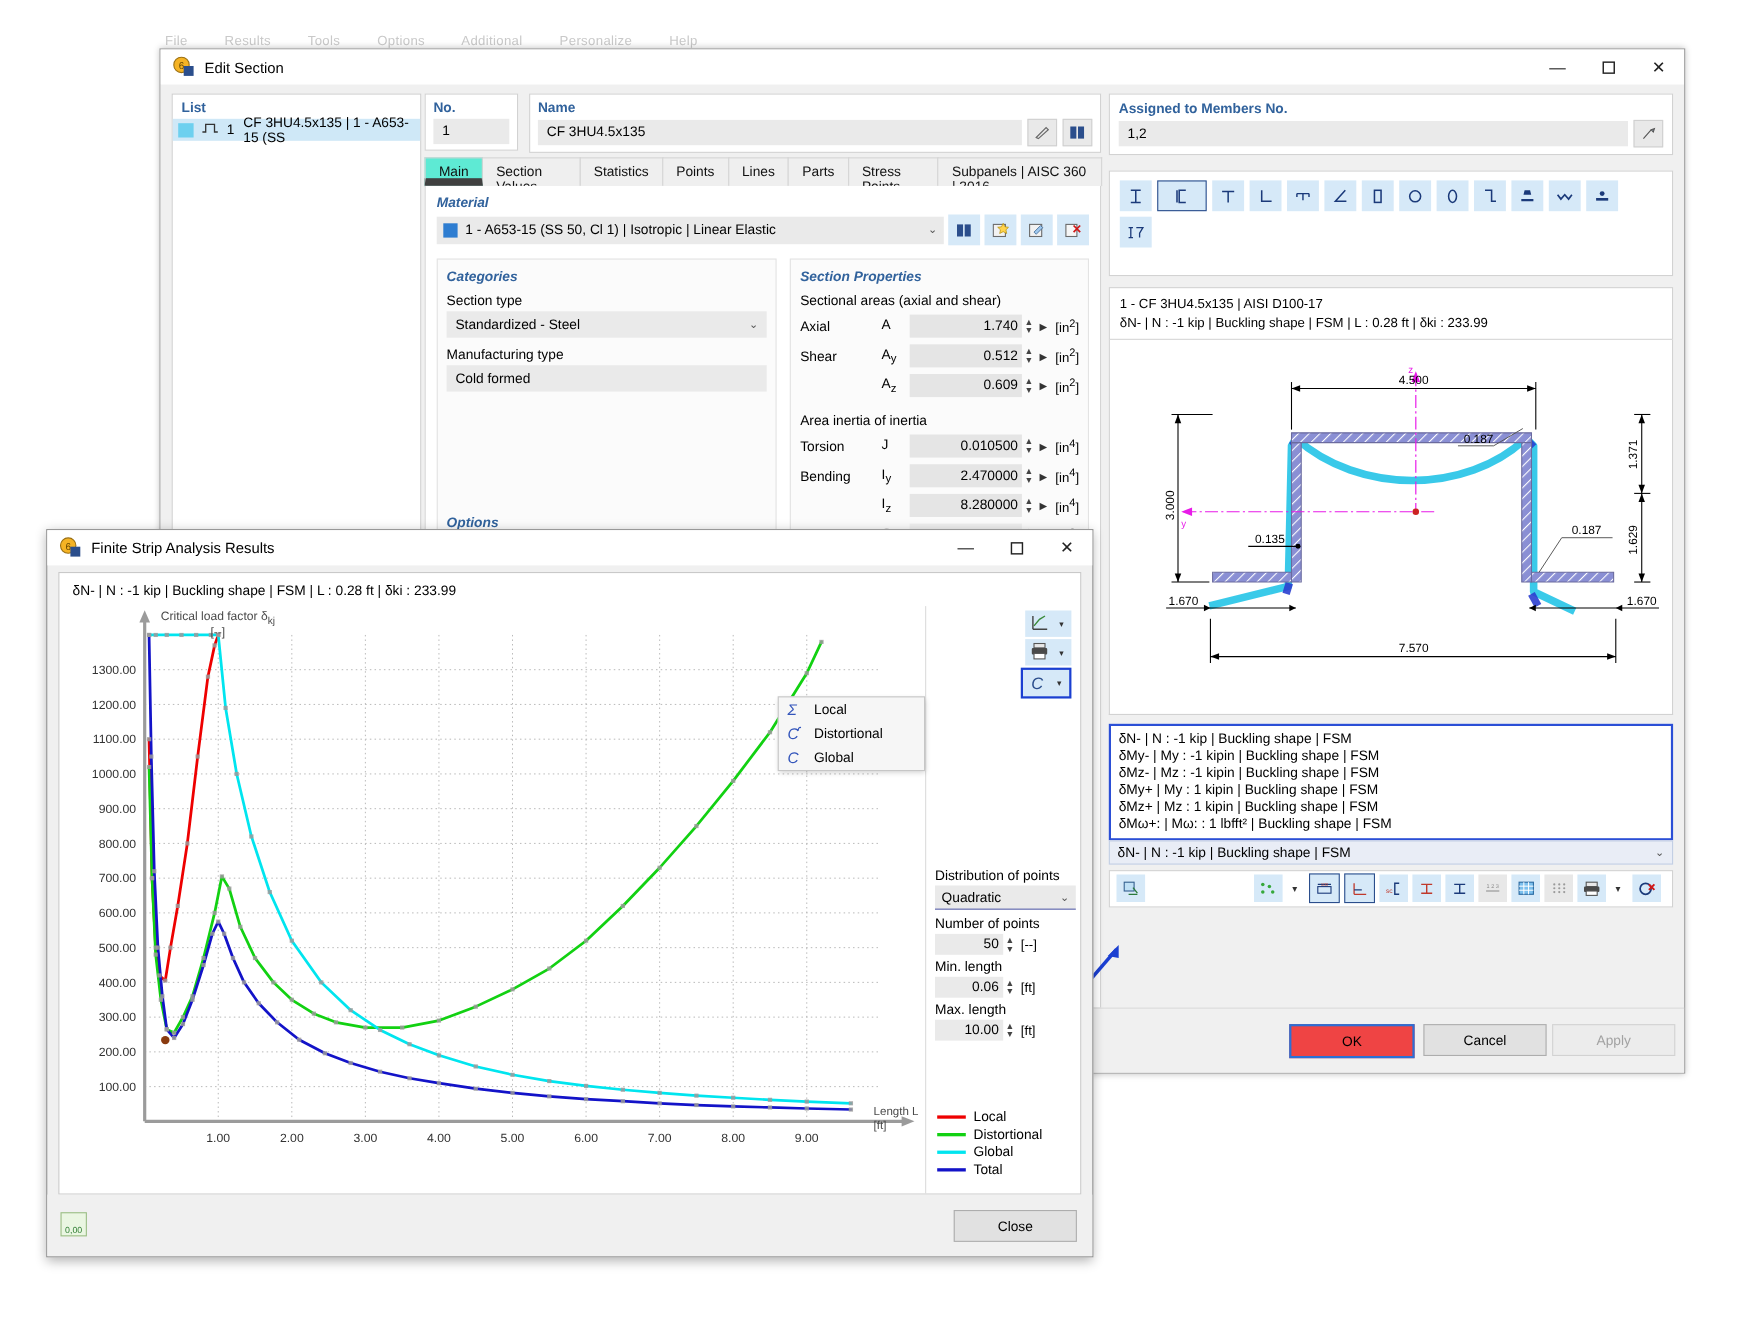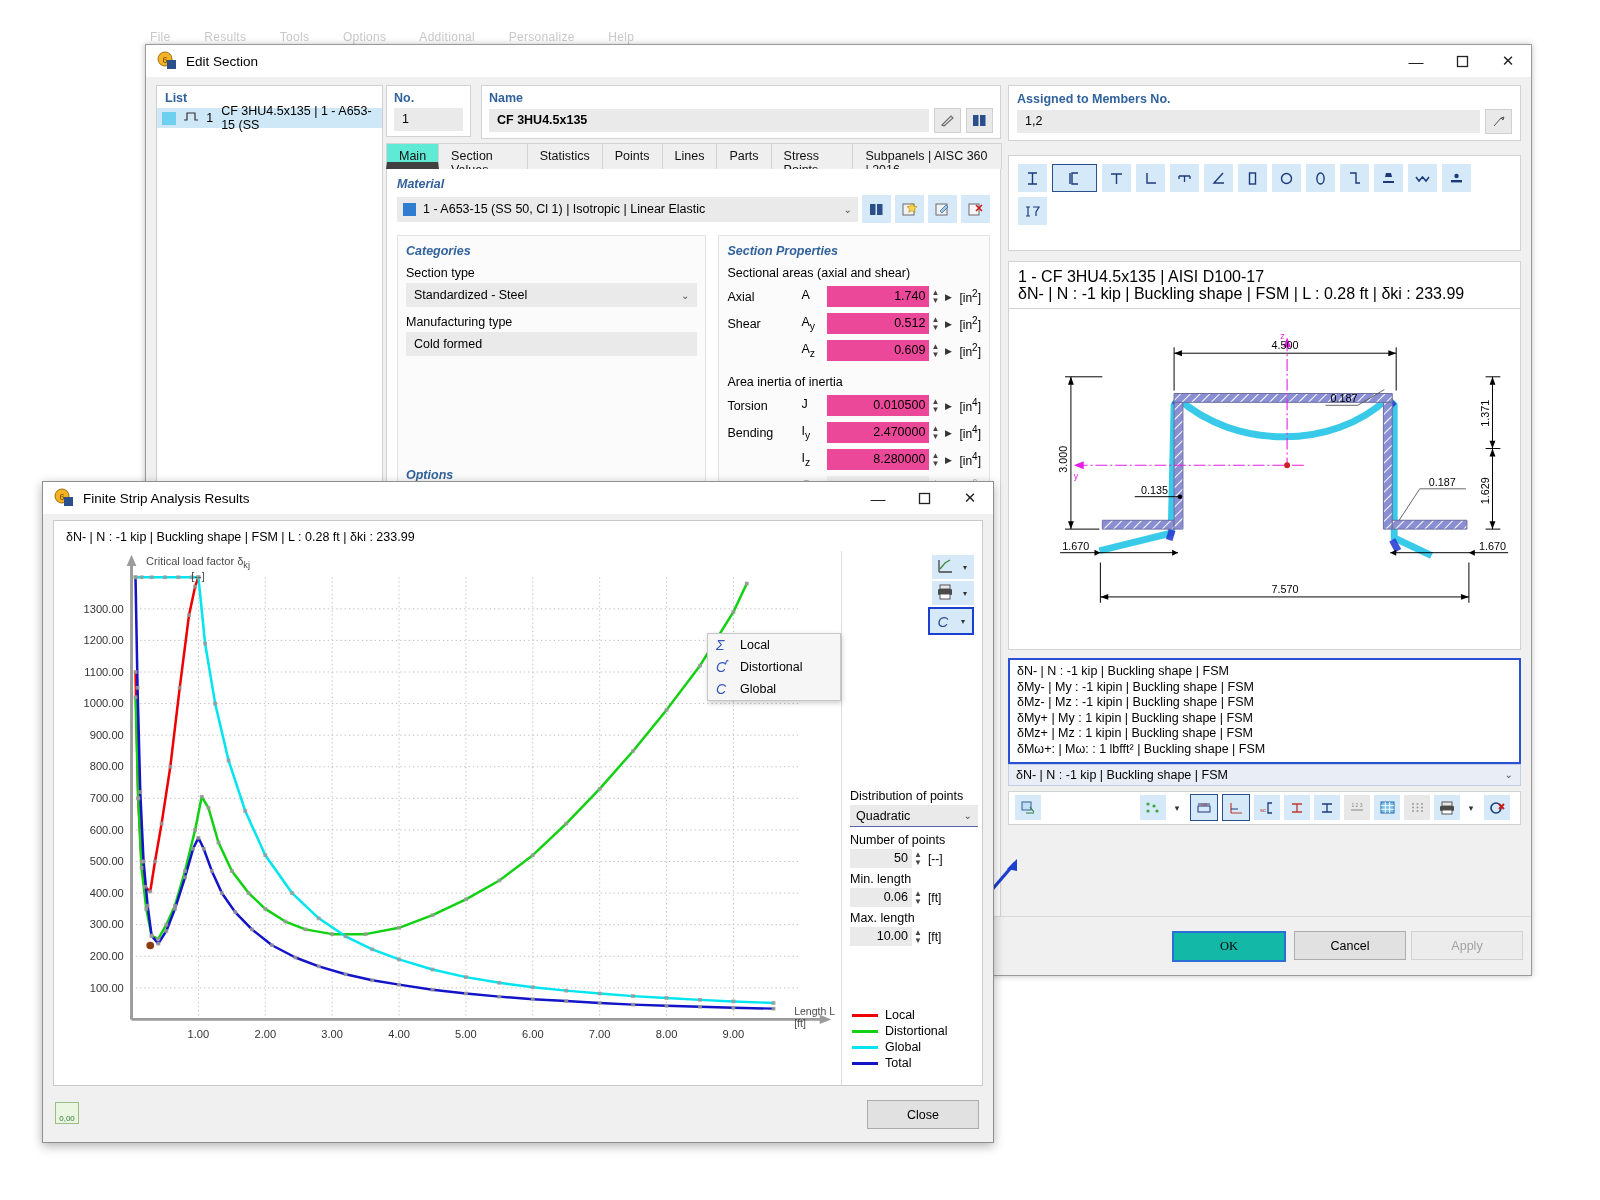--- a/index.html
+++ b/index.html
@@ -64,58 +64,58 @@
   .col-r{flex:1;margin-left:12px;background:#fbfbfb;border:1px solid #e3e3e3;padding:8px;box-sizing:border-box;}
   .sec-title{color:#31629c;font-weight:bold;font-size:12.5px;margin-bottom:8px;font-style:italic;}
   .sub-title{font-size:12.5px;margin:4px 0 6px 0;}
   .lbl{font-size:12.5px;margin:8px 0 3px 0;}
   .sel{background:#eaeaea;height:24px;display:flex;align-items:center;padding:0 8px;font-size:12.5px;}
   .ro{background:#eaeaea;height:24px;display:flex;align-items:center;padding:0 8px;font-size:12.5px;}
 
   .prow{display:flex;align-items:center;margin-bottom:6px;font-size:12.5px;}
   .pname{width:74px;}
   .psym{width:26px;font-style:normal;}
-  .pval{width:98px;background:#ec4899;height:21px;line-height:21px;text-align:right;padding-right:4px;font-size:12.5px;}
+  .pval{width:98px;background:#e5e5e5;height:21px;line-height:21px;text-align:right;padding-right:4px;font-size:12.5px;}
   .spin{width:12px;text-align:center;color:#444;font-size:8px;line-height:8px;}
   .arr{width:14px;text-align:center;color:#333;font-size:9px;}
   .unit{margin-left:4px;font-size:12px;}
   .dim{color:#b0b0b0;}
   .pval.dim{background:#efefef;}
 
   
   .right-col{position:absolute;left:862px;top:8px;right:10px;bottom:58px;}
   .asg-box{background:#fff;border:1px solid #d2d2d2;padding:6px 8px;}
   .asg-inp{display:flex;align-items:center;}
   .asg-inp .inp{flex:1;}
   .icon-btn-sm{width:25px;height:23px;margin-left:5px;background:#e9e9e9;border:1px solid #d0d0d0;
       display:flex;align-items:center;justify-content:center;}
 
   .shape-panel{margin-top:14px;background:#fff;border:1px solid #d2d2d2;padding:8px 9px;min-height:78px;}
   .shape-row{display:flex;flex-wrap:wrap;gap:5px;}
   .shape-btn{width:27px;height:26px;background:#d6e9f8;display:flex;align-items:center;justify-content:center;
       color:#1b3a7a;font-size:15px;border:1px solid transparent;}
   .shape-btn.sel{border:1px solid #2b4e8c;}
 
-  .caption{margin-top:10px;background:#fff;border:1px solid #d2d2d2;padding:6px 9px;font-size:16px;line-height:17px;}
+  .caption{margin-top:10px;background:#fff;border:1px solid #d2d2d2;padding:6px 9px;font-size:12px;line-height:17px;}
 
   .draw-area{margin-top:0;background:#fff;border:1px solid #d2d2d2;border-top:none;height:340px;position:relative;overflow:hidden;}
 
   .result-list{margin-top:8px;border:2px solid #2b4fd6;background:#fff;padding:4px 7px;font-size:12.5px;line-height:15.6px;}
   .result-sel{border:1px solid #c3cfe4;background:#e9edf6;padding:3px 7px;font-size:12.5px;display:flex;align-items:center;}
   .result-sel .caret{margin-left:auto;}
 
   .btm-toolbar{margin-top:5px;background:#fff;border:1px solid #d2d2d2;height:32px;display:flex;align-items:center;padding:0 6px;}
   .tb2{width:26px;height:25px;background:#d6e9f8;display:flex;align-items:center;justify-content:center;margin-right:4px;}
   .tb2.plain{background:#e8e8e8;}
   .tb2.outl{border:1px solid #2b4e8c;}
 
   .es-footer{position:absolute;left:0;right:0;bottom:0;height:58px;background:#f0f0f0;border-top:1px solid #dadada;}
   .btn{position:absolute;top:14px;height:27px;width:110px;background:#e1e1e1;border:1px solid #adadad;
        font-size:12.5px;display:flex;align-items:center;justify-content:center;}
-  .btn.primary{border:2px solid #2b6fd6;background:#14b8a6;font-family:Liberation Serif, serif;}
+  .btn.primary{border:2px solid #2b6fd6;background:#ef4444;}
   .btn.disabled{color:#a2a2a2;background:#ececec;border-color:#d2d2d2;}
 
   
   #fsm-window{
     position:absolute;left:42px;top:481px;width:950px;height:660px;
     background:#f0f0f0;border:1px solid #8f8f8f;box-shadow:0 3px 10px rgba(0,0,0,.3);
   }
   .fsm-body{position:absolute;left:0;top:32px;right:0;bottom:0;}
   .fsm-main{position:absolute;left:10px;top:6px;right:10px;bottom:56px;background:#fff;border:1px solid #c9c9c9;}
   .fsm-cap{padding:9px 12px 4px 12px;font-size:12.5px;}
@@ -201,21 +201,21 @@
     <div class="mid">
       <div class="no-box">
         <div class="box-white" style="padding:5px 7px;">
           <div class="fld-label">No.</div>
           <div class="inp">1</div>
         </div>
       </div>
       <div class="name-box">
         <div class="box-white" style="padding:5px 7px;">
           <div class="fld-label">Name</div>
-          <div style="display:flex;align-items:center;font-weight:bold;">
+          <div style="display:flex;align-items:center;">
             <div class="inp" style="flex:1;">CF 3HU4.5x135</div>
             <div class="icon-btn-sm">
               <svg width="14" height="13" viewBox="0 0 14 13">
                   <path d="M1 11 L10 2 L12 4 L3 12 Z" fill="none" stroke="#6a6a6a" stroke-width="1.1"></path>
                 </svg>
             </div>
             <div class="icon-btn-sm">
               <svg width="15" height="13" viewBox="0 0 15 13">
                 <rect x="1" y="1" width="5.5" height="11" fill="#2b4e8c"></rect>
                   <rect x="8" y="1" width="5.5" height="11" fill="#2b4e8c"></rect>

